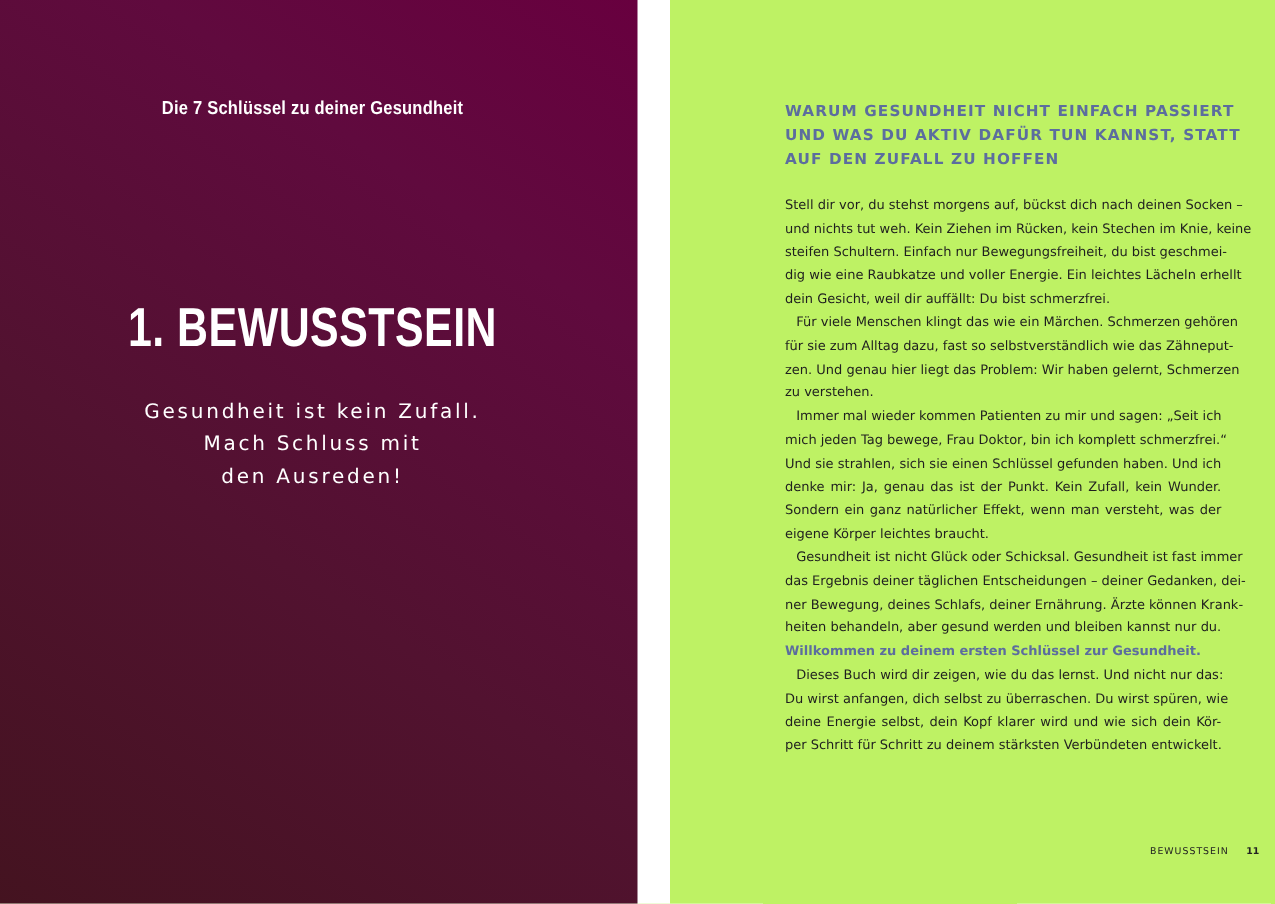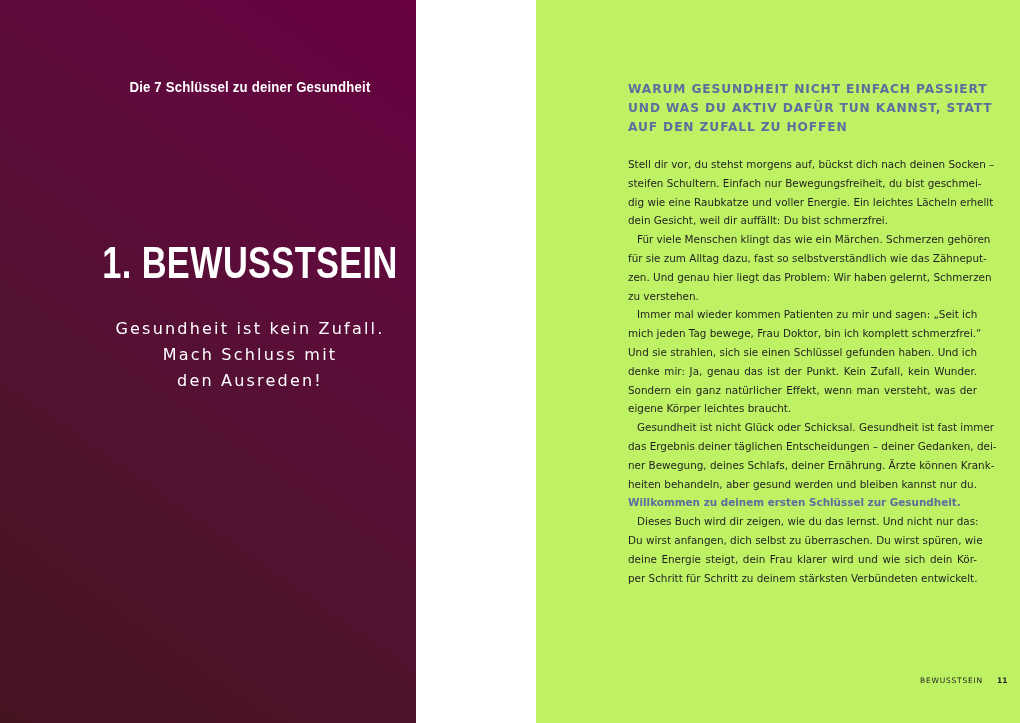--- a/index.html
+++ b/index.html
@@ -1,18 +1,18 @@
 <!DOCTYPE html>
 <html><head>
 <meta charset="utf-8">
 <style>
   html, body { margin:0; padding:0; }
   body { width:1020px; height:723px; position:relative; overflow:hidden; background:#ffffff; font-family:"DejaVu Sans", sans-serif; }
   .left-page {
-    position:absolute; left:0; top:0; width:416px; height:723px;
+    position:absolute; left:0; top:0; width:510px; height:723px;
     background: linear-gradient(35deg, #441320 0%, #521230 40%, #600a3e 75%, #68003f 100%);
     color:#fff;
   }
   .series-title {
     position:absolute; top:78px; left:0; width:500px; text-align:center;
     font-family:"Liberation Sans", sans-serif; font-weight:bold; font-size:15px;
     letter-spacing:0.2px; transform:scaleX(0.88); transform-origin:center;
   }
   .chapter-title {
     position:absolute; top:238px; left:0; width:500px; text-align:center;
@@ -61,40 +61,41 @@
 
 <div class="right-page">
   <div class="section-heading">
     <span>WARUM GESUNDHEIT NICHT EINFACH PASSIERT</span>
     <span>UND WAS DU AKTIV DAFÜR TUN KANNST, STATT</span>
     <span>AUF DEN ZUFALL ZU HOFFEN</span>
   </div>
 
   <div class="body-text">
     <span class="line">Stell dir vor, du stehst morgens auf, bückst dich nach deinen Socken –</span>
+    <span class="line">und nichts tut weh. Kein Ziehen im Rücken, kein Stechen im Knie, keine</span>
     <span class="line">steifen Schultern. Einfach nur Bewegungsfreiheit, du bist geschmei-</span>
     <span class="line">dig wie eine Raubkatze und voller Energie. Ein leichtes Lächeln erhellt</span>
     <span class="line last">dein Gesicht, weil dir auffällt: Du bist schmerzfrei.</span>
     <span class="line indent">Für viele Menschen klingt das wie ein Märchen. Schmerzen gehören</span>
     <span class="line">für sie zum Alltag dazu, fast so selbstverständlich wie das Zähneput-</span>
     <span class="line">zen. Und genau hier liegt das Problem: Wir haben gelernt, Schmerzen</span>
     <span class="line last">zu verstehen.</span>
     <span class="line indent">Immer mal wieder kommen Patienten zu mir und sagen: „Seit ich</span>
     <span class="line">mich jeden Tag bewege, Frau Doktor, bin ich komplett schmerzfrei.“</span>
     <span class="line">Und sie strahlen, sich sie einen Schlüssel gefunden haben. Und ich</span>
     <span class="line">denke mir: Ja, genau das ist der Punkt. Kein Zufall, kein Wunder.</span>
     <span class="line">Sondern ein ganz natürlicher Effekt, wenn man versteht, was der</span>
     <span class="line last">eigene Körper leichtes braucht.</span>
     <span class="line indent">Gesundheit ist nicht Glück oder Schicksal. Gesundheit ist fast immer</span>
     <span class="line">das Ergebnis deiner täglichen Entscheidungen – deiner Gedanken, dei-</span>
     <span class="line">ner Bewegung, deines Schlafs, deiner Ernährung. Ärzte können Krank-</span>
     <span class="line">heiten behandeln, aber gesund werden und bleiben kannst nur du.</span>
     <span class="line highlight">Willkommen zu deinem ersten Schlüssel zur Gesundheit.</span>
     <span class="line indent">Dieses Buch wird dir zeigen, wie du das lernst. Und nicht nur das:</span>
     <span class="line">Du wirst anfangen, dich selbst zu überraschen. Du wirst spüren, wie</span>
-    <span class="line">deine Energie steigt, dein Frau klarer wird und wie sich dein Kör-</span>
+    <span class="line">deine Energie selbst, dein Kopf klarer wird und wie sich dein Kör-</span>
     <span class="line">per Schritt für Schritt zu deinem stärksten Verbündeten entwickelt.</span>
   </div>
 
   <div class="footer">
     <span>BEWUSSTSEIN</span><span class="page-num">11</span>
   </div>
 </div>
 
 </body></html>

